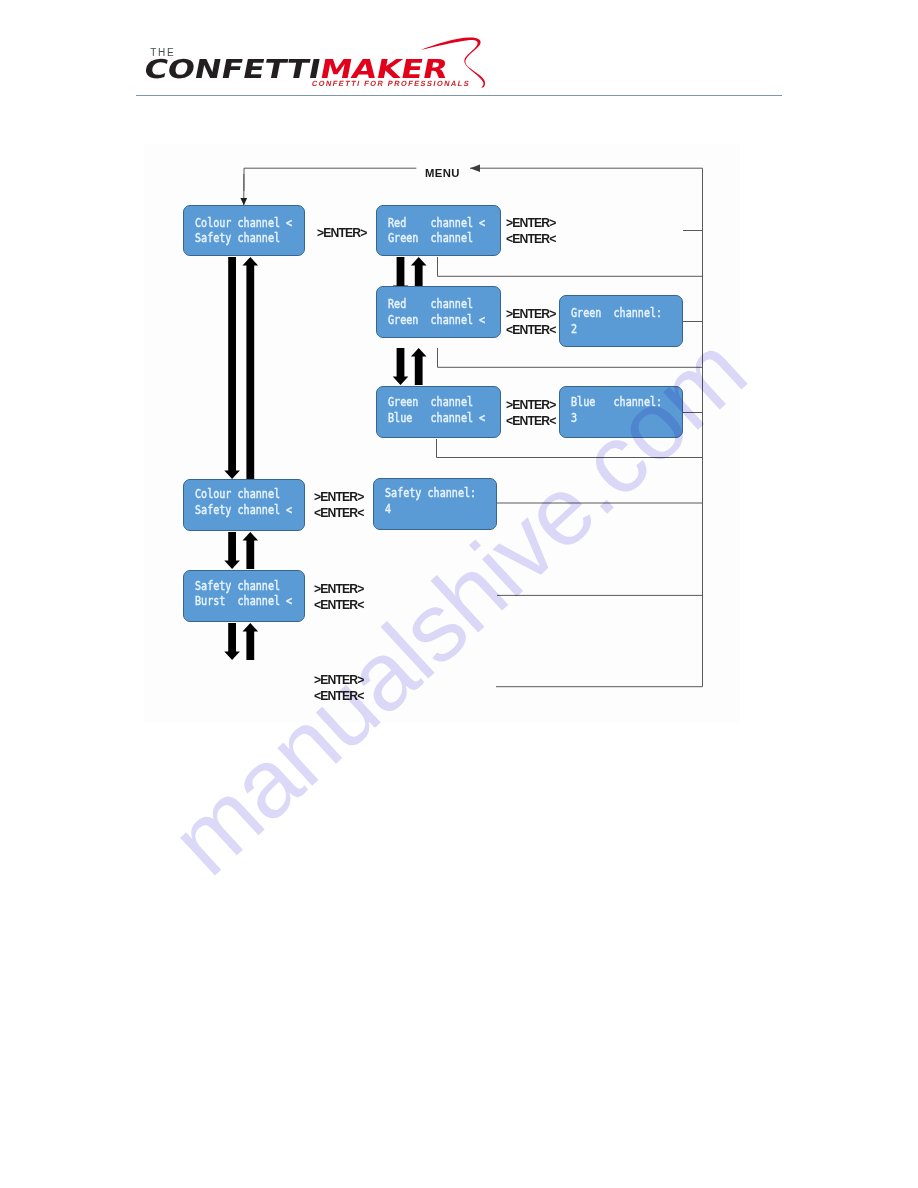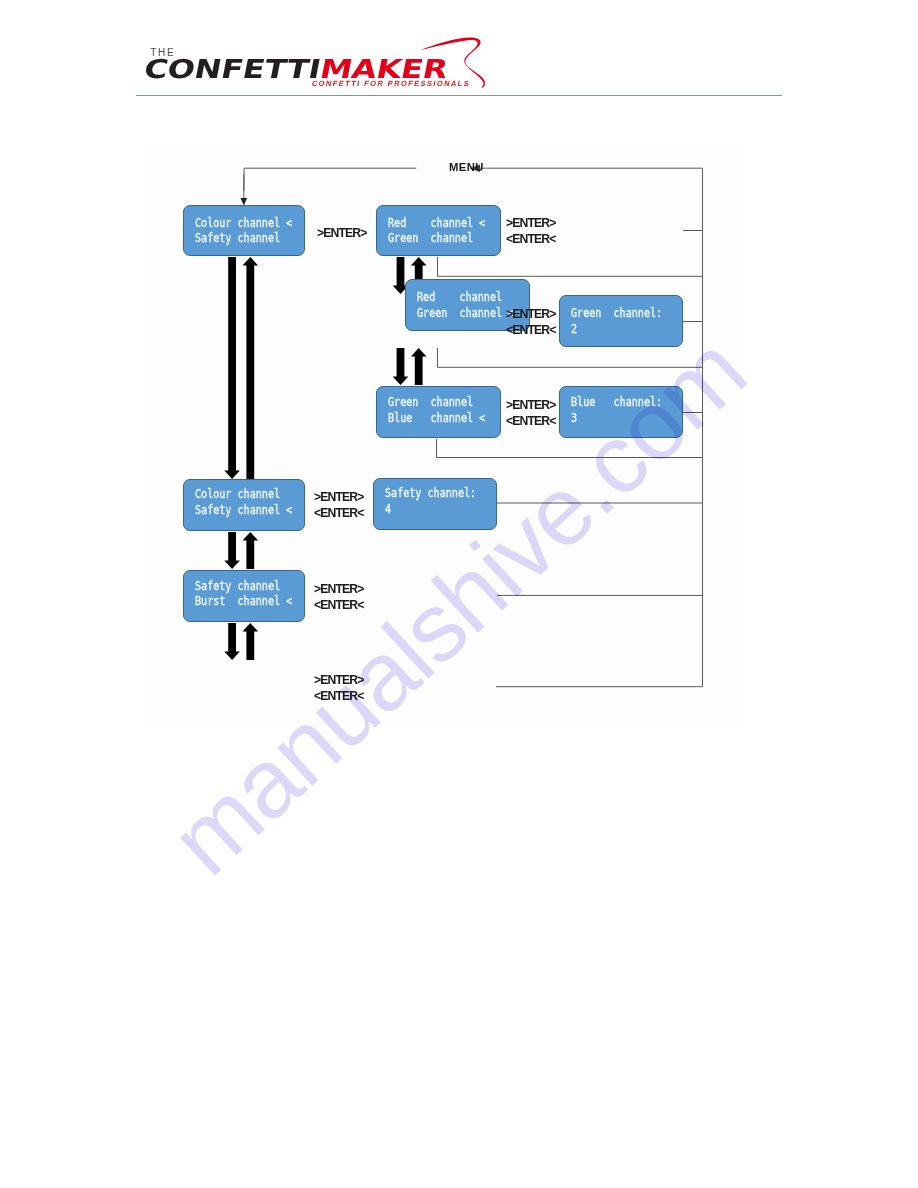--- a/index.html
+++ b/index.html
@@ -106,21 +106,21 @@
         <path d="M102.4 425 L110.2 425 L110.2 396.4 L114.10000000000001 396.4 L106.30000000000001 388 L98.50000000000001 396.4 L102.4 396.4 Z" fill="#000000"></path>
         <path d="M84.2 479 L92 479 L92 507.6 L95.9 507.6 L88.10000000000001 516 L80.30000000000001 507.6 L84.2 507.6 Z" fill="#000000"></path>
         <path d="M102.4 516 L110.2 516 L110.2 487.4 L114.10000000000001 487.4 L106.30000000000001 479 L98.50000000000001 487.4 L102.4 487.4 Z" fill="#000000"></path>
       </svg>
   <div class="box" style="left: 39px; top: 60.5px; width: 122px; height: 51.5px;">
         <div class="ln" style="top: 10.3px;">Colour channel &lt;</div>
         <div class="ln" style="top: 25.2px;">Safety channel</div>
       </div><div class="box" style="left: 232px; top: 60.5px; width: 125px; height: 51.5px;">
         <div class="ln" style="top: 10.3px;">Red    channel &lt;</div>
         <div class="ln" style="top: 25.2px;">Green  channel</div>
-      </div><div class="box" style="left: 232px; top: 135px; width: 125px; height: 51.5px; margin-left: 29px;">
+      </div><div class="box" style="left: 232px; top: 142px; width: 125px; height: 51.5px;">
         <div class="ln" style="top: 9.8px;">Red    channel</div>
         <div class="ln" style="top: 26.2px;">Green  channel &lt;</div>
       </div><div class="box" style="left: 415px; top: 151px; width: 124px; height: 51.5px;">
         <div class="ln" style="top: 9.8px;">Green  channel:</div>
         <div class="ln" style="top: 26.2px;">2</div>
       </div><div class="box" style="left: 232px; top: 242px; width: 125px; height: 51.5px;">
         <div class="ln" style="top: 7.6px;">Green  channel</div>
         <div class="ln" style="top: 24px;">Blue   channel &lt;</div>
       </div><div class="box" style="left: 415px; top: 242px; width: 124px; height: 51.5px;">
         <div class="ln" style="top: 7.6px;">Blue   channel:</div>
@@ -147,18 +147,18 @@
         <div class="ent" style="position: relative; top: 4px;">&lt;ENTER&lt;</div>
       </div><div style="position: absolute; left: 170px; top: 347px;">
         <div class="ent" style="position: relative;">&gt;ENTER&gt;</div>
         <div class="ent" style="position: relative; top: 4px;">&lt;ENTER&lt;</div>
       </div><div style="position: absolute; left: 170px; top: 439px;">
         <div class="ent" style="position: relative;">&gt;ENTER&gt;</div>
         <div class="ent" style="position: relative; top: 4px;">&lt;ENTER&lt;</div>
       </div><div style="position: absolute; left: 170px; top: 530px;">
         <div class="ent" style="position: relative;">&gt;ENTER&gt;</div>
         <div class="ent" style="position: relative; top: 4px;">&lt;ENTER&lt;</div>
-      </div><div class="menu" style="left: 281px; top: 18px; margin-left: 24px;">MENU</div></div>
+      </div><div class="menu" style="left: 281px; top: 24px;">MENU</div></div>
 
   <svg id="wm" viewBox="0 0 918 1188">
     <text id="wm-text" x="210" y="880" fill="#dcd9f8" font-family="Liberation Sans, sans-serif" font-size="97" font-weight="400" letter-spacing="-1.2" transform="rotate(-42.7 210 880)">manualshive.com</text>
   </svg>
 </div>
 
 </body></html>

